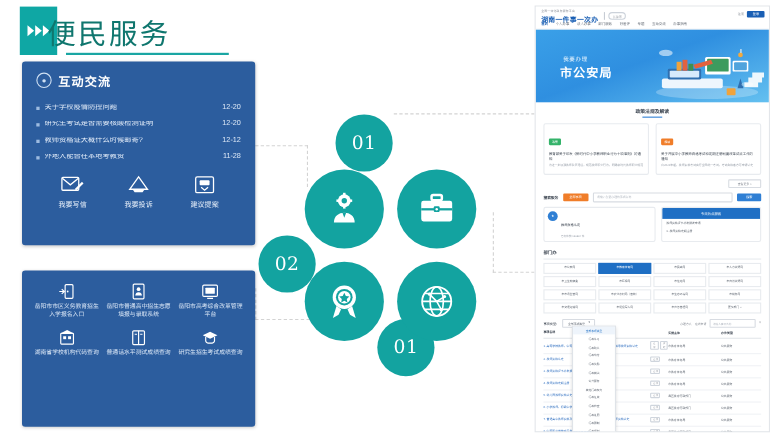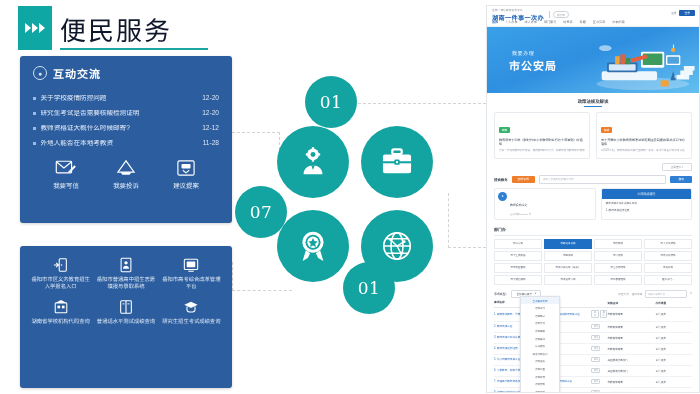--- a/index.html
+++ b/index.html
@@ -14,22 +14,22 @@
   .hdr-badge{
     position:absolute;left:18px;top:6px;width:34px;height:44px;
     background:#0fa7a4;display:flex;align-items:center;justify-content:center;
   }
   .chevs{display:flex;gap:1px;}
   .chev{
     width:0;height:0;border-top:5px solid transparent;border-bottom:5px solid transparent;
     border-left:6px solid #ffffff;
   }
   .hdr-title{
-    position:absolute;left:60px;top:10px;
-    font-size:26px;letter-spacing:2px;color:#0f172a;
+    position:absolute;left:43px;top:10px;
+    font-size:26px;letter-spacing:2px;color:#0f766e;
     font-family:"DejaVu Serif","Liberation Serif",serif;
     white-space:nowrap;
   }
   .hdr-rule{
     position:absolute;left:60px;top:48px;width:148px;height:2px;background:#1aa6a3;
   }
 
   
   .panel{
     position:absolute;left:20px;background:#2c5d9e;border-radius:3px;color:#ffffff;
@@ -70,21 +70,21 @@
   }
   .app{display:flex;flex-direction:column;align-items:center;gap:3px;padding:0 2px;}
   .app-lbl{
     font-size:5.3px;line-height:1.35;color:#dce8f7;text-align:center;
   }
 
   
   .dash{position:absolute;border-color:#d3d3d3;border-style:dashed;}
 
   
-  .flower{position:absolute;left:235px;top:76px;width:250px;height:245px;}
+  .flower{position:absolute;left:235px;top:104px;width:250px;height:245px;}
   .blob{
     position:absolute;border-radius:50%;background:#13a3a0;
     display:flex;align-items:center;justify-content:center;color:#ffffff;
   }
   .num{font-size:17px;font-family:"DejaVu Serif","Liberation Serif",serif;letter-spacing:.5px;}
   .ico svg{display:block;}
 
   
   .shot{
     position:absolute;left:486px;top:5px;width:212px;height:386px;
@@ -319,21 +319,21 @@
 
   <div class="flower">
 
     <div class="blob" style="left:70px;top:0px;width:52px;height:52px;">
       <span class="num">01</span>
     </div>
     <div class="blob" style="left:108px;top:186px;width:52px;height:52px;">
       <span class="num">01</span>
     </div>
     <div class="blob" style="left:0px;top:110px;width:52px;height:52px;">
-      <span class="num">07</span>
+      <span class="num">02</span>
     </div>
 
     <div class="blob ico" style="left:42px;top:50px;width:72px;height:72px;">
       <svg width="34" height="34" viewBox="0 0 36 36">
         <circle cx="18" cy="10" r="6.2" fill="#fff"></circle>
         <circle cx="18" cy="10" r="2.6" fill="#13a3a0"></circle>
         <g fill="#fff">
           <rect x="16.8" y="2.4" width="2.4" height="3"></rect>
           <rect x="16.8" y="14.6" width="2.4" height="3"></rect>
           <rect x="10.4" y="8.8" width="3" height="2.4"></rect>

